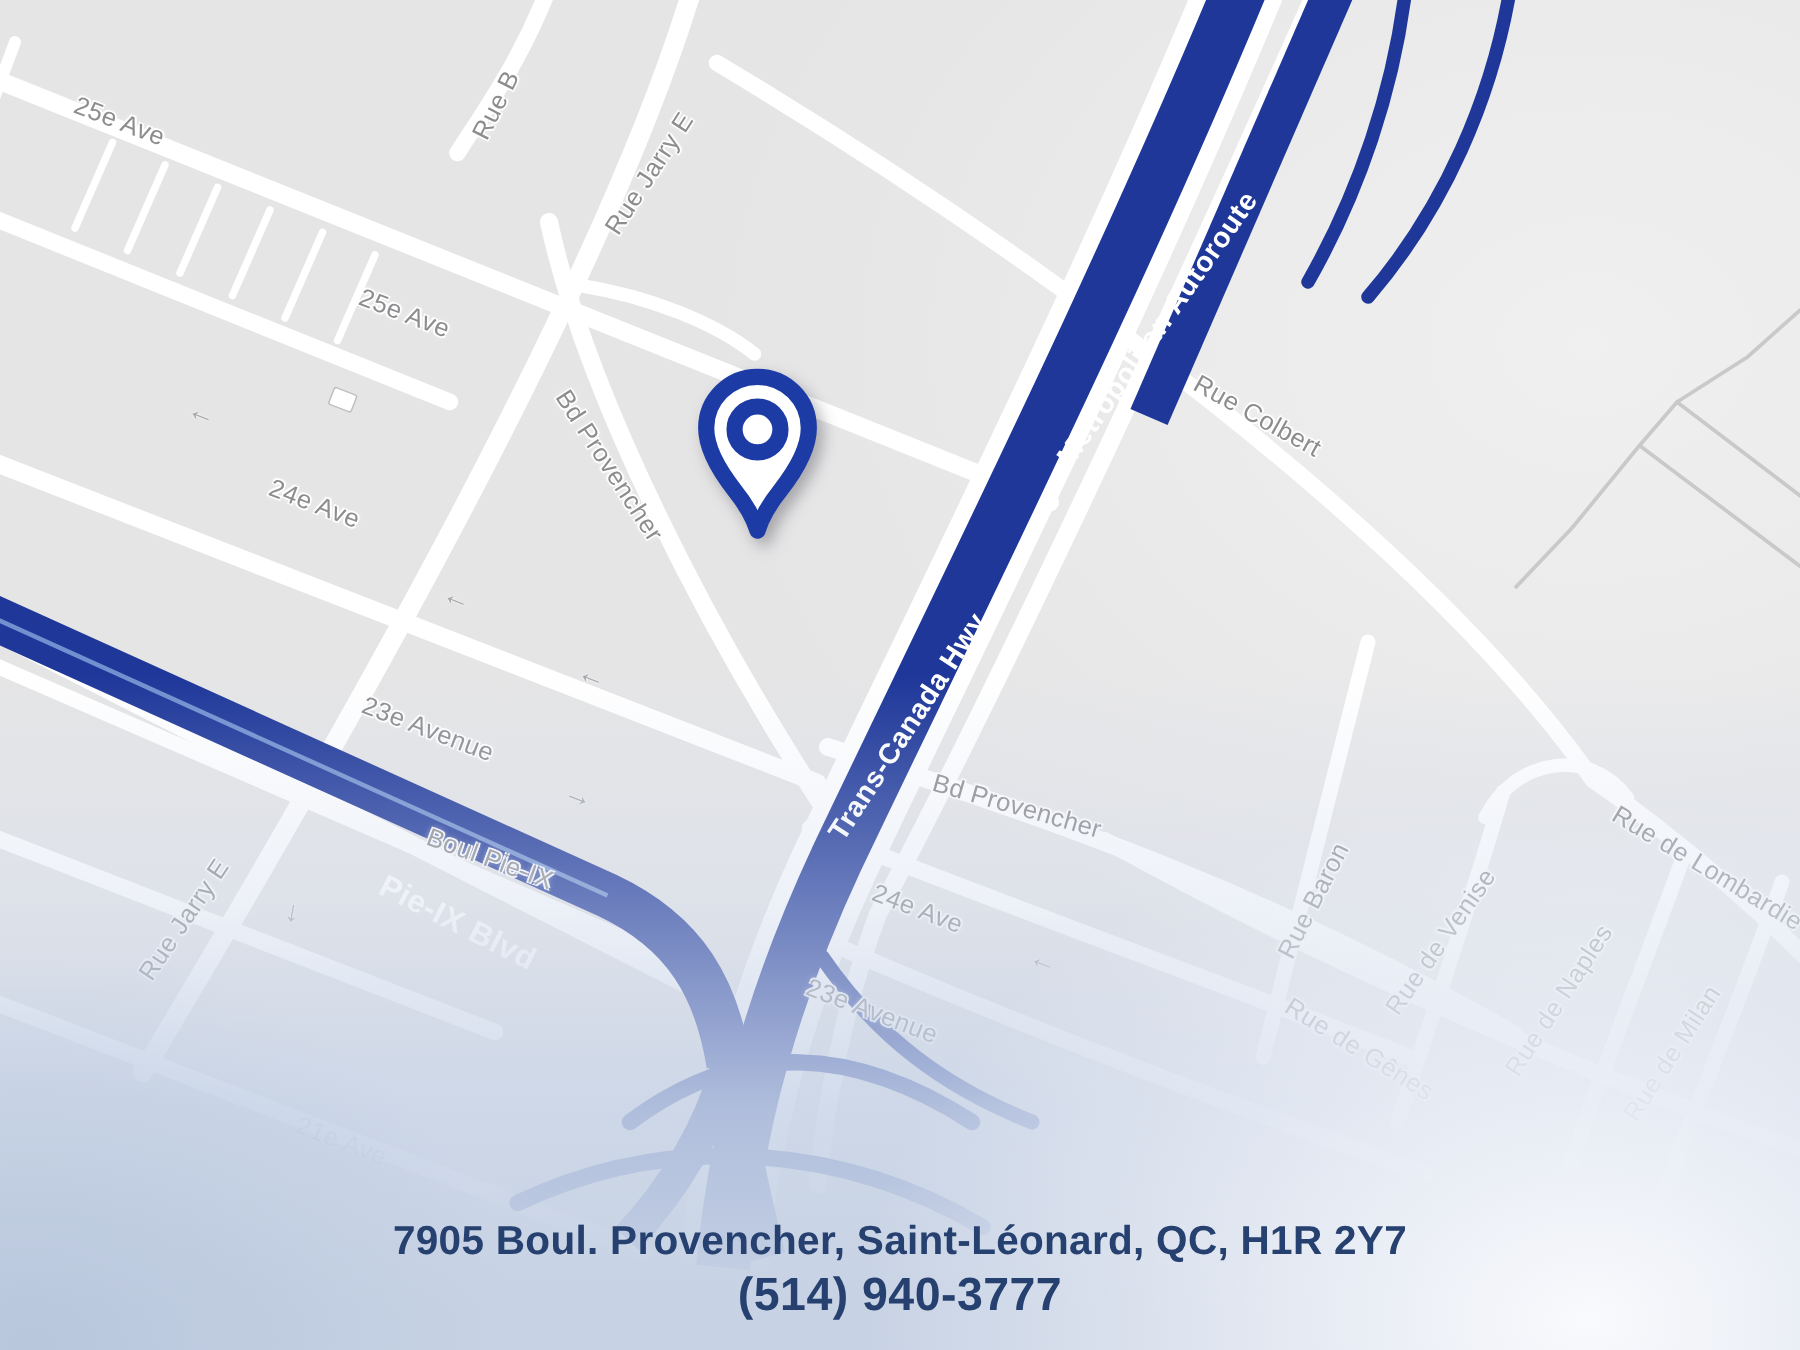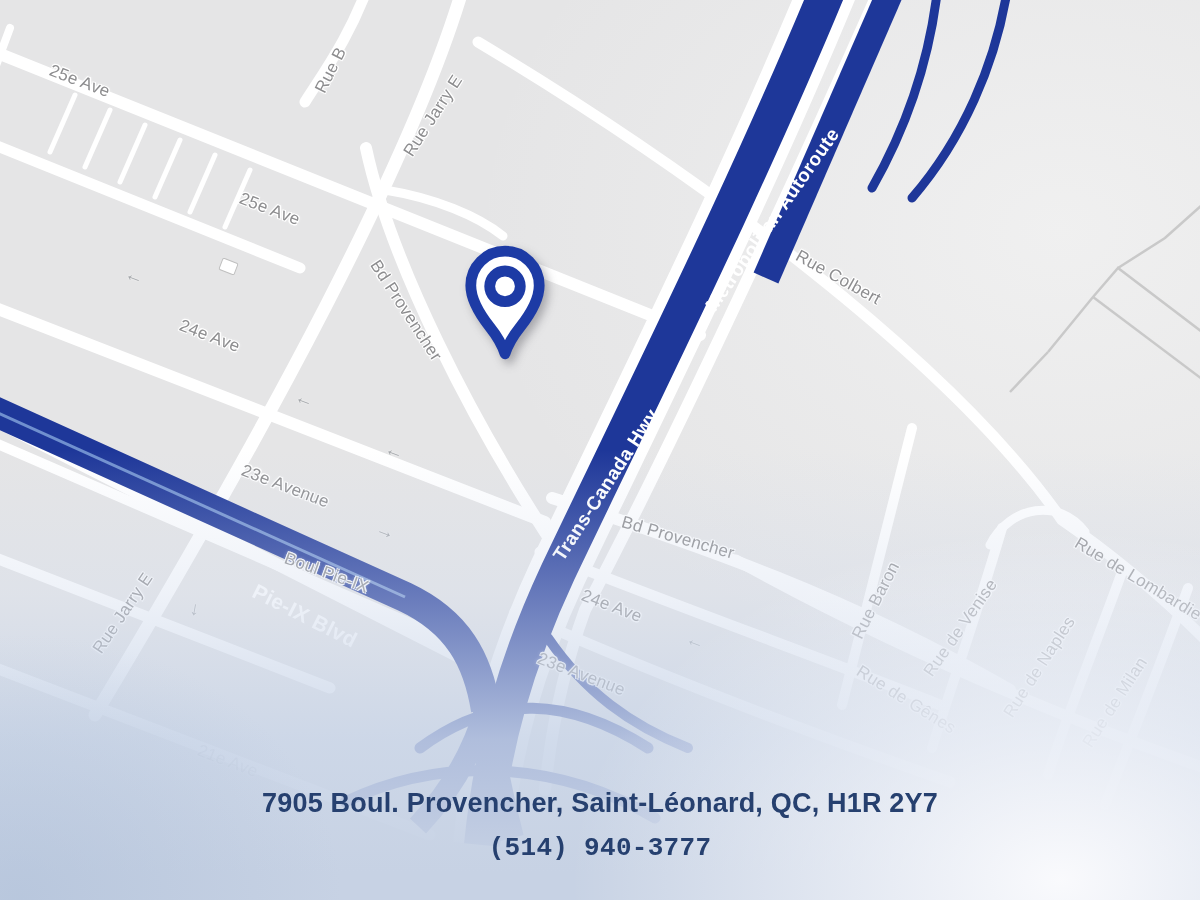--- a/index.html
+++ b/index.html
@@ -26,22 +26,22 @@
   
   .fade-a{position:absolute;inset:0;pointer-events:none;
     background:linear-gradient(to bottom, rgba(222,229,240,0) 50%, rgba(213,222,238,.40) 66%,
                rgba(201,213,232,.85) 82%, #c7d2e4 97%);}
   .fade-b{position:absolute;inset:0;pointer-events:none;
     background:radial-gradient(720px 520px at 1060px 880px, rgba(252,252,254,.95), rgba(252,252,254,0) 68%);}
   .fade-c{position:absolute;inset:0;pointer-events:none;
     background:radial-gradient(520px 430px at 20px 900px, rgba(170,188,214,.5), rgba(170,188,214,0) 62%);}
   
   .footer{position:absolute;left:0;right:0;top:788px;text-align:center;color:#26406f;}
-  .footer .addr{font-size:27px;font-weight:bold;letter-spacing:.2px;}
-  .footer .phone{font-size:26px;font-weight:bold;margin-top:14px;letter-spacing:.3px;font-family:Liberation Mono, monospace;}
+  .footer .addr{font-size:27px;font-weight:bold;letter-spacing:.2px;margin-top:24px;}
+  .footer .phone{font-size:31px;font-weight:bold;margin-top:2px;letter-spacing:.3px;}
 </style>
 </head>
 <body>
 
 <div class="stage">
   <div class="map-light"></div>
 
   <svg class="roads-svg" width="1200" height="900" viewBox="0 0 1200 900">
 
     <g stroke="#ffffff" fill="none" stroke-linecap="round">

